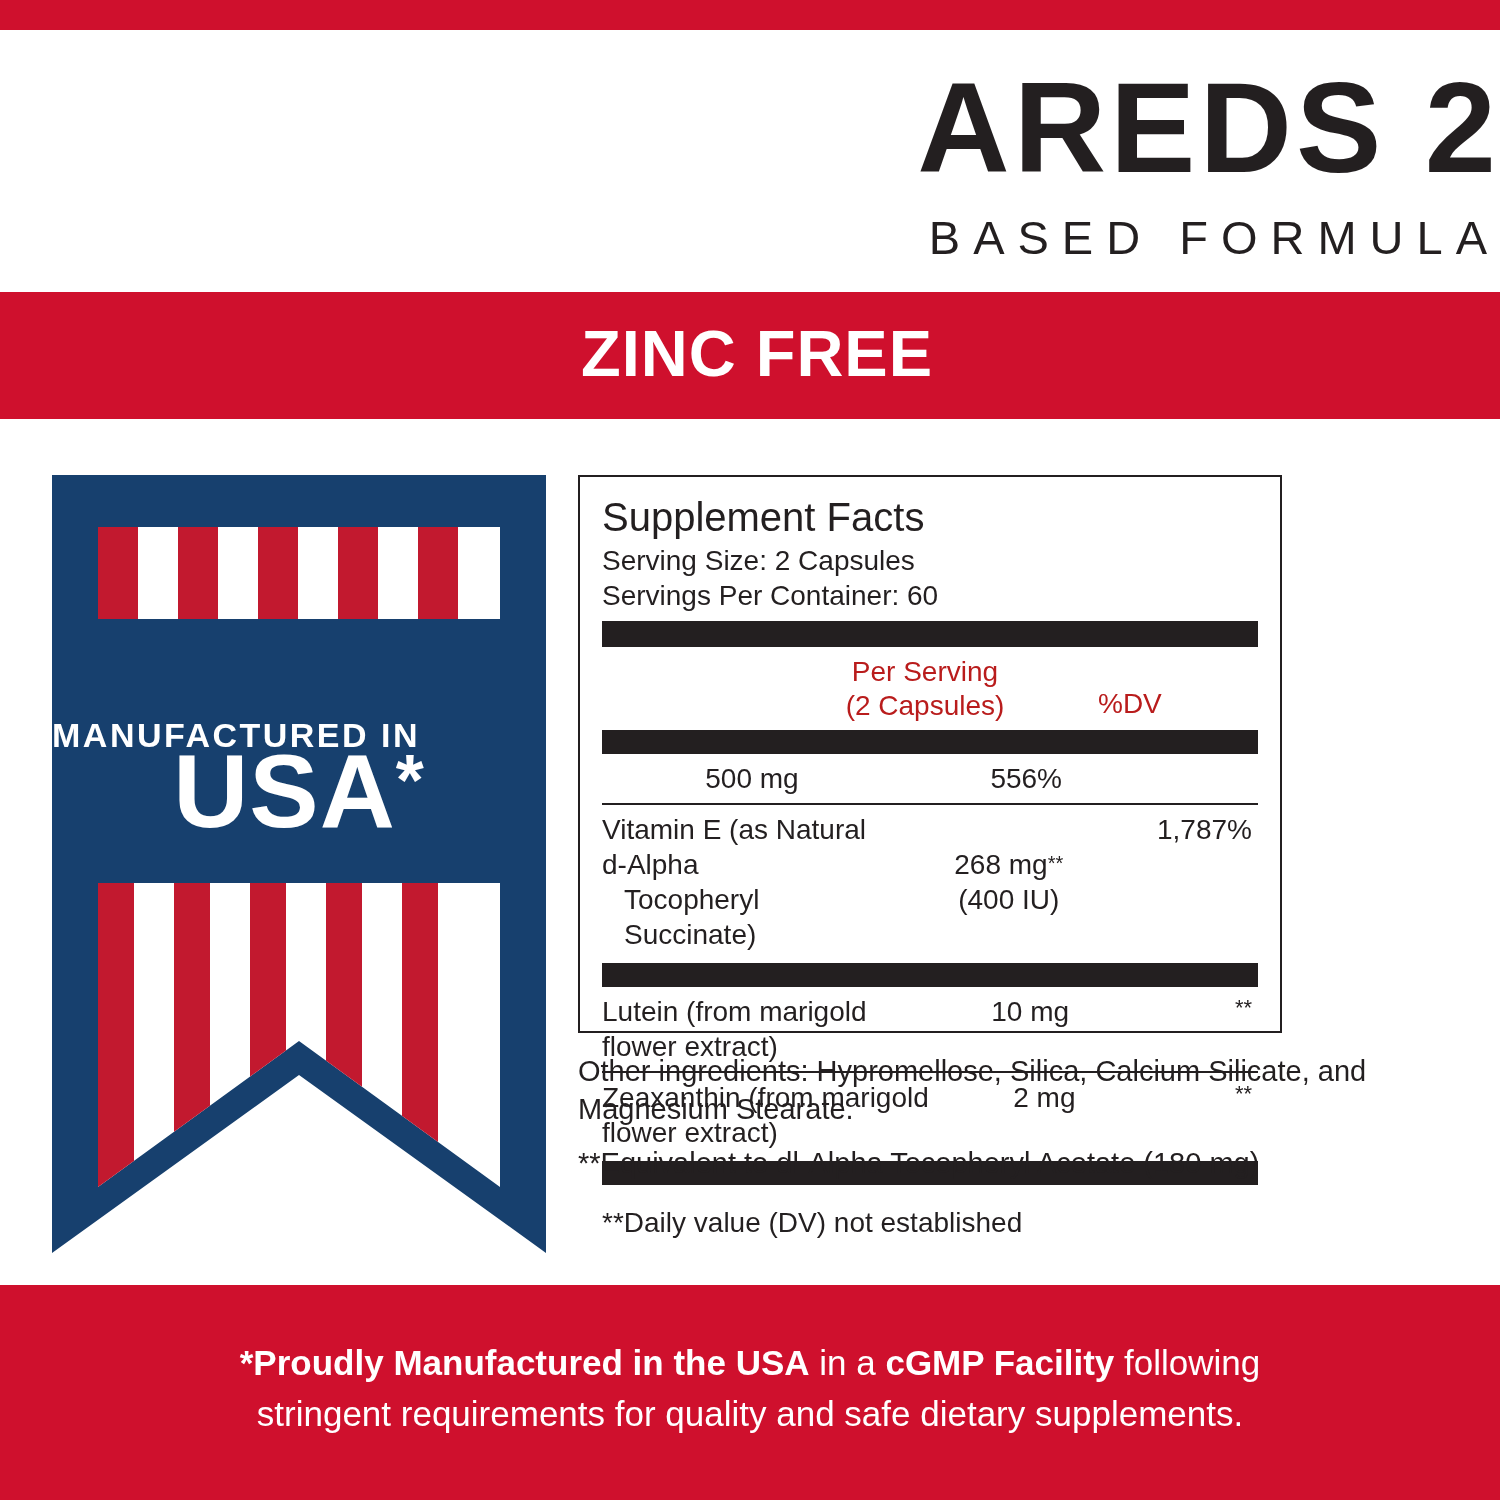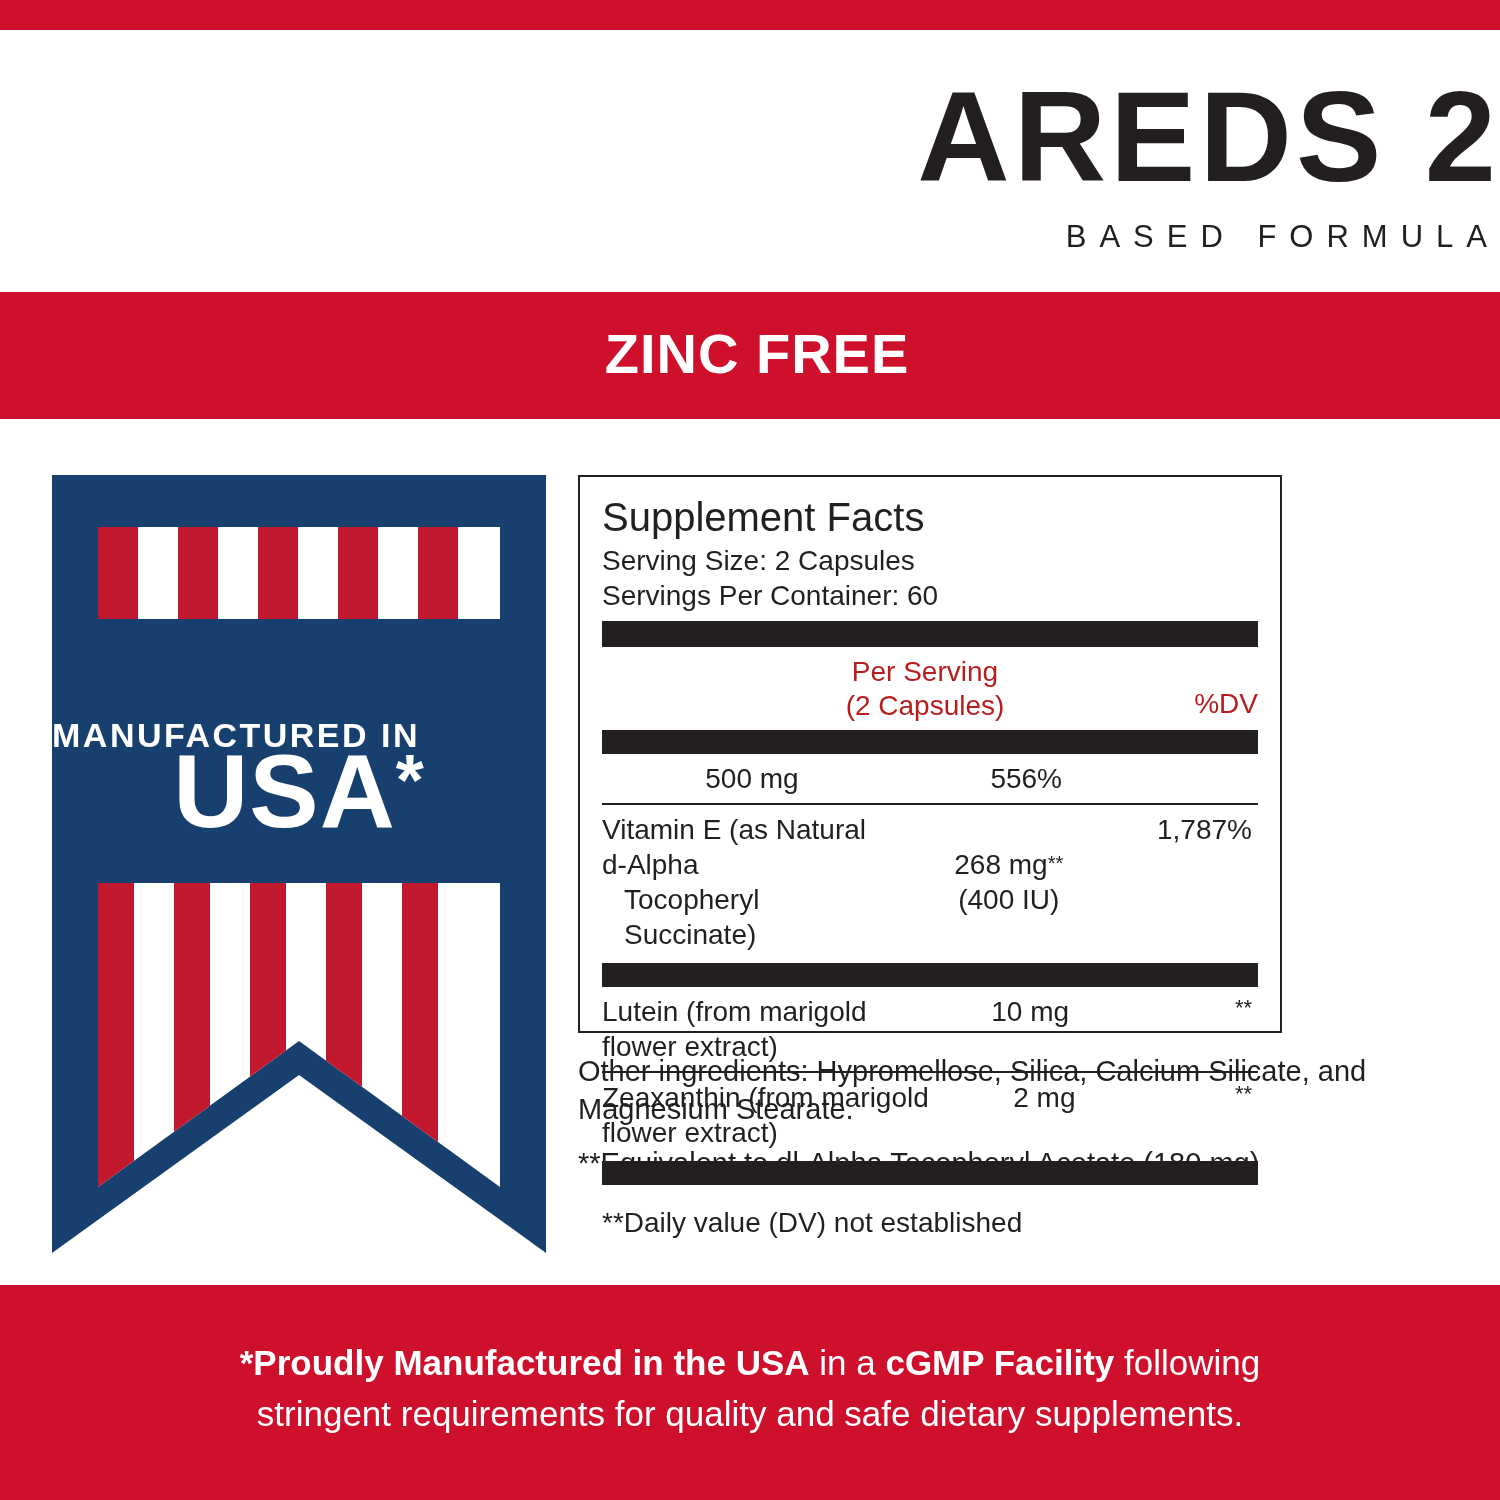--- a/index.html
+++ b/index.html
@@ -40,42 +40,42 @@
   .brand-title {
     font-size: 128px;
     font-weight: bold;
     letter-spacing: 4px;
     line-height: 1.0;
     color: #231f20;
     margin: 0;
     padding-top: 6px;
   }
   .brand-sub {
-    font-size: 31px;
+    font-size: 47px;
     font-weight: normal;
     letter-spacing: 13px;
     color: #231f20;
     margin-top: 18px;
     padding-left: 13px;
   }
 
   
   .zinc-band {
     position: absolute;
     top: 292px; left: 0;
     width: 1500px;
     height: 127px;
     background: #cf102d;
     display: flex;
     align-items: center;
     justify-content: center;
   }
   .zinc-band .zinc-text {
     color: #ffffff;
-    font-size: 56px;
+    font-size: 65px;
     font-weight: bold;
     letter-spacing: 1px;
     line-height: 1;
     padding-bottom: 4px;
     margin-left: 14px;
   }
 
   
   .main {
     position: absolute;
@@ -166,21 +166,21 @@
     padding: 8px 0 4px 0;
     line-height: 1.2;
     gap: 23px;
   }
   .hdr-per {
     text-align: center;
     width: 300px;
   }
   .hdr-dv {
     width: 160px;
-    text-align: right;
+    text-align: left;
     padding-bottom: 2px;
   }
   .nut-row {
     display: flex;
     align-items: flex-start;
     border-top: 2px solid #231f20;
     font-size: 28px;
     color: #231f20;
     padding: 7px 0 7px 0;
     line-height: 1.25;

